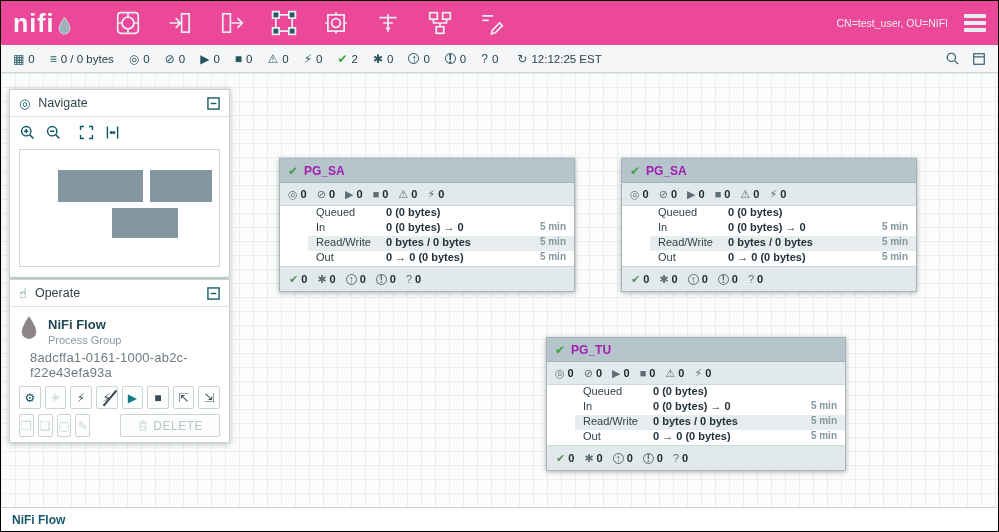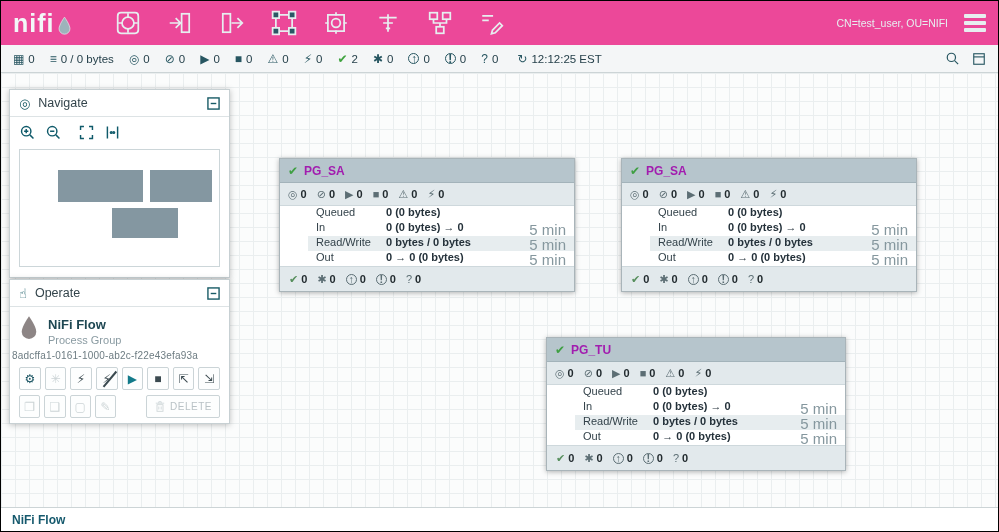--- a/index.html
+++ b/index.html
@@ -45,46 +45,46 @@
   .nav-tools { display: flex; align-items: center; gap: 9px; padding: 7px 9px 4px; }
   .nav-tools .nbtn { cursor: pointer; display: flex; }
   .nav-tools svg { fill: none; stroke: #0f5a6a; stroke-width: 1.7; }
   .sep-gap { margin-left: 7px; }
   .minimap { margin: 4px 9px 10px; height: 118px; border: 1px solid #ccd6d9; position: relative; background: #fff; }
   .mm-rect { position: absolute; background: #8497a1; }
 
   .op-flow { display: flex; gap: 9px; padding: 8px 9px 2px; align-items: flex-start; }
   .op-title { font-size: 13px; font-weight: bold; color: #1e4752; padding-top: 2px; }
   .op-sub { font-size: 11px; color: #8a9ba2; margin-top: 2px; }
-  .op-id { font-size: 10px; color: #6d7c82; padding: 2px 2px 6px; letter-spacing: .2px; }
+  .op-id { font-size: 13px; color: #6d7c82; padding: 2px 20px 6px; letter-spacing: .2px; }
   .op-btns { display: flex; gap: 4px; padding: 0 9px 5px; }
   .op-btn { width: 27px; height: 23px; border: 1px solid #cbd4d7; background: #fdfefe; border-radius: 2px; display: flex; align-items: center; justify-content: center; gap: 4px; font-size: 12px; color: #14505e; cursor: pointer; position: relative; }
   .op-btn.dark { color: #3b4a50; }
   .op-btn.play { color: #127a8a; }
   .op-btn.dis { color: #ccd4d6; cursor: default; }
   .op-btn.dis svg { stroke: #ccd4d6; }
-  .op-btn.delete { width: auto; padding: 0 7px; font-size: 10px; letter-spacing: .5px; color: #b9c2c6; margin-left: 26px; }
+  .op-btn.delete { width: auto; padding: 0 16px; font-size: 12px; letter-spacing: .5px; color: #b9c2c6; margin-left: 26px; }
   .op-btn svg { fill: none; stroke-width: 1.4; }
   .slashed::after { content: ""; position: absolute; left: 12px; top: 1px; width: 1.5px; height: 20px; background: #3b4a50; transform: rotate(40deg); }
 
   
   .pg { position: absolute; background: #fff; border: 1px solid #a9b4b9; box-shadow: 0 1px 5px rgba(0,0,0,.3); font-size: 11px; cursor: move; }
   .pg-hd { height: 24px; background: #b6c5cc; border-bottom: 1px solid #a3b3ba; display: flex; align-items: center; gap: 6px; padding: 0 8px; }
   .pg-hd .ok { color: #3e9f42; font-size: 12px; font-style: normal; }
   .pg-name { font-weight: bold; font-size: 12px; color: #a21caf; }
   .pg-stats { height: 23px; background: #e2e9ec; border-bottom: 1px solid #ced8dc; display: flex; align-items: center; padding: 0 8px; }
   .pair { display: flex; align-items: center; gap: 3px; margin-right: 10px; }
   .pair i { font-style: normal; color: #5c6e74; font-size: 11px; line-height: 11px; }
   .pair b { color: #222b2f; font-size: 11px; }
   .pair .green { color: #578f5d; }
   .pg-row { display: flex; align-items: flex-start; height: 15px; padding: 0 8px; margin-left: 28px; }
   .pg-row.shade { background: #e7edef; }
   .pg-row .lbl { width: 70px; color: #33424a; }
   .pg-row .val { flex: 1; font-weight: bold; color: #24313a; }
-  .pg-row .win { width: 38px; text-align: right; color: #85979e; font-size: 15px; }
+  .pg-row .win { width: 38px; text-align: right; color: #85979e; font-size: 10px; font-weight: bold; }
   .pg-ft { height: 25px; background: #e2e9ec; border-top: 1px solid #ced8dc; display: flex; align-items: center; padding: 0 9px; }
 
   
   .crumbs { position: absolute; left: 0; right: 0; bottom: 0; height: 24px; background: #fff; border-top: 1px solid #ccd4d6; display: flex; align-items: center; padding: 0 11px; }
   .crumb-root { font-size: 12px; font-weight: bold; color: #15596d; cursor: pointer; }
 </style>
 </head>
 <body>
 
 <div class="app">

